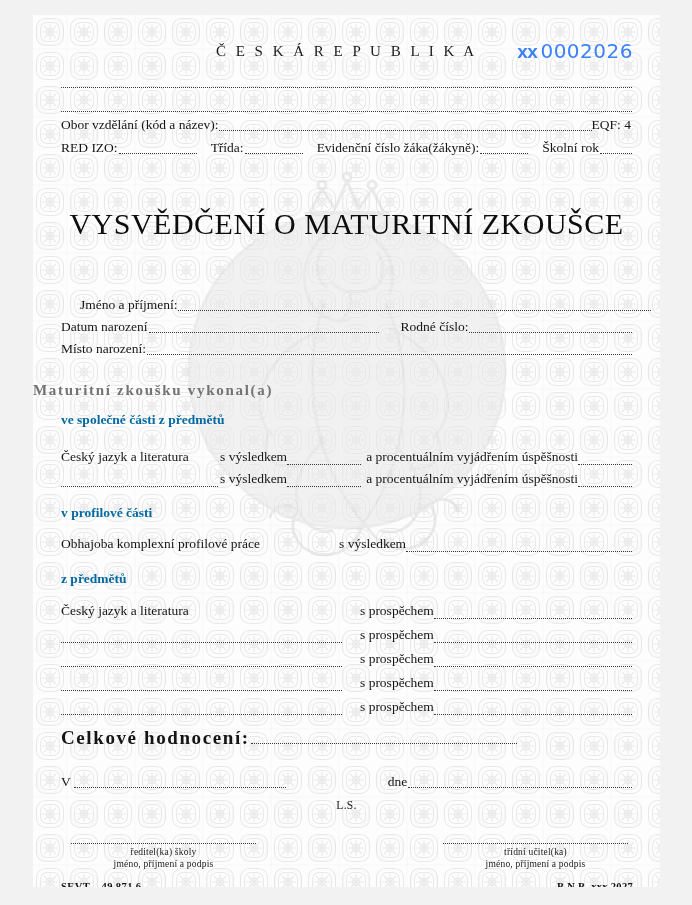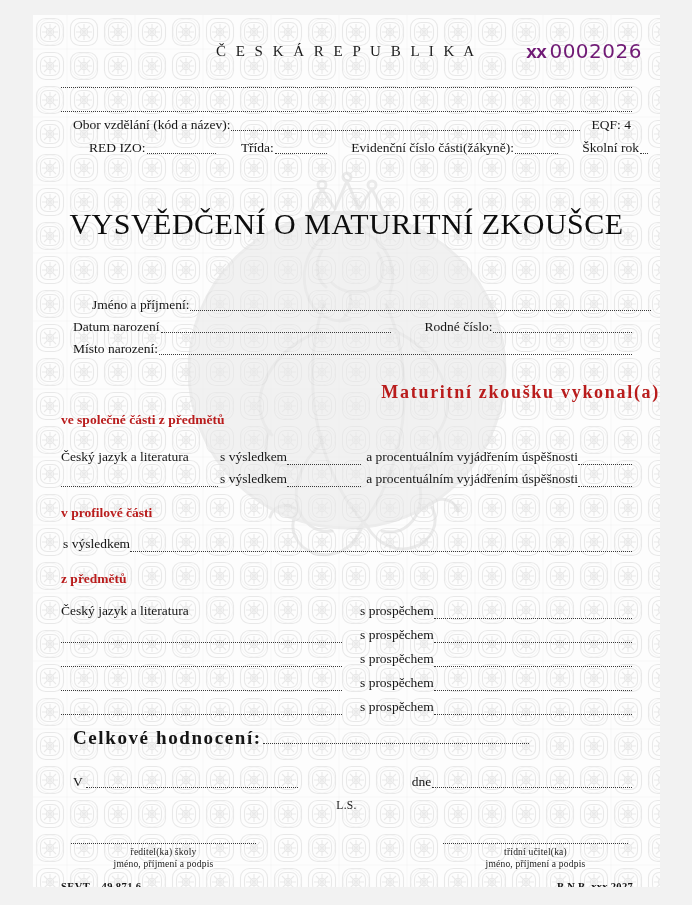--- a/index.html
+++ b/index.html
@@ -65,24 +65,24 @@
   
   #republic {
     left: 0; right: 0;
     top: 28px;
     text-align: center;
     font-size: 15px;
     letter-spacing: 3px;
     color: #1b1b1b;
   }
   #serial {
-    right: 18px;
+    right: 27px;
     top: 24px;
     font-size: 21px;
-    color: #701a75;
+    color: #3b82f6;
     white-space: nowrap;
   }
   #serial .pfx {
     font-weight: bold;
     font-family: "Liberation Sans", sans-serif;
     font-size: 19px;
     letter-spacing: -0.5px;
   }
   #serial .num {
     font-family: "DejaVu Sans", sans-serif;
@@ -110,24 +110,24 @@
   #rule-top { left: 28px; width: 571px; top: 72px; }
   #rule-top2 { left: 28px; width: 571px; top: 96px; }
 
   .row {
     display: flex;
     align-items: flex-end;
     font-size: 13.5px;
     color: #151515;
     white-space: nowrap;
   }
-  .row .lbl { padding-right: 1px; line-height: 13px; margin-left: 12px; }
+  .row .lbl { padding-right: 1px; line-height: 13px; }
 
   #row-obor { left: 28px; width: 571px; top: 103px; }
-  #row-redizo { left: 44px; width: 571px; top: 126px; }
+  #row-redizo { left: 28px; width: 571px; top: 126px; }
   #row-redizo .gap { width: 14px; }
 
   
   #title {
     left: 0; right: 0;
     top: 192px;
     text-align: center;
     font-size: 30px;
     letter-spacing: 0.5px;
     color: #0d0d0d;
@@ -137,30 +137,30 @@
   
   #row-jmeno  { left: 28px; width: 571px; top: 283px; padding-left: 19px; }
   #row-datum  { left: 28px; width: 571px; top: 305px; }
   #row-misto  { left: 28px; width: 571px; top: 327px; }
   #row-datum .gap2 { width: 22px; }
 
   
   #exam-heading {
     left: 0; right: 0;
     top: 367px;
-    text-align: right;
-    font-size: 18px;
+    text-align: left;
+    font-size: 15px;
     font-weight: bold;
     letter-spacing: 1.7px;
-    color: #b91c1c;
+    color: #737373;
   }
   .subhead {
     font-size: 13.5px;
     font-weight: bold;
-    color: #b91c1c;
+    color: #0369a1;
     left: 28px;
   }
   #sub-spolecna { top: 397px; }
   #sub-profil   { top: 490px; }
   #sub-predmety { top: 556px; }
 
   
   #sp1 { left: 28px; width: 571px; top: 434px; }
   #sp2 { left: 28px; width: 571px; top: 456px; }
   .sp-subject { width: 157px; overflow: hidden; }
@@ -327,21 +327,21 @@
         <span class="lbl">EQF: 4</span>
       </div>
 
       <div class="abs row" id="row-redizo">
         <span class="lbl">RED IZO:</span>
         <span class="dotfix" style="width:78px"></span>
         <span class="gap"></span>
         <span class="lbl">Třída:</span>
         <span class="dotfix" style="width:58px"></span>
         <span class="gap"></span>
-        <span class="lbl">Evidenční číslo části(žákyně):</span>
+        <span class="lbl">Evidenční číslo žáka(žákyně):</span>
         <span class="dotfix" style="width:48px"></span>
         <span class="gap"></span>
         <span class="lbl">Školní rok</span>
         <span class="dotfill"></span>
       </div>
 
       <div class="abs" id="title">VYSVĚDČENÍ O MATURITNÍ ZKOUŠCE</div>
 
       <div class="abs row" id="row-jmeno">
         <span class="lbl">Jméno a příjmení:</span>
@@ -377,20 +377,21 @@
         <span class="sp-subject blank"></span>
         <span class="sp-res">s výsledkem</span>
         <span class="dotfix sp-dot1"></span>
         <span class="sp-pct">a procentuálním vyjádřením úspěšnosti</span>
         <span class="dotfill sp-dot2"></span>
       </div>
 
       <div class="abs subhead" id="sub-profil">v profilové části</div>
 
       <div class="abs row" id="prof-row">
+        <span class="pf-label">Obhajoba komplexní profilové práce</span>
         <span class="sp-res">s výsledkem</span>
         <span class="dotfill"></span>
       </div>
 
       <div class="abs subhead" id="sub-predmety">z předmětů</div>
 
       <div class="abs row pr-row" style="top:588px">
         <span class="pr-subject">Český jazyk a literatura</span>
         <span class="pr-res">s prospěchem</span>
         <span class="dotfill"></span>

